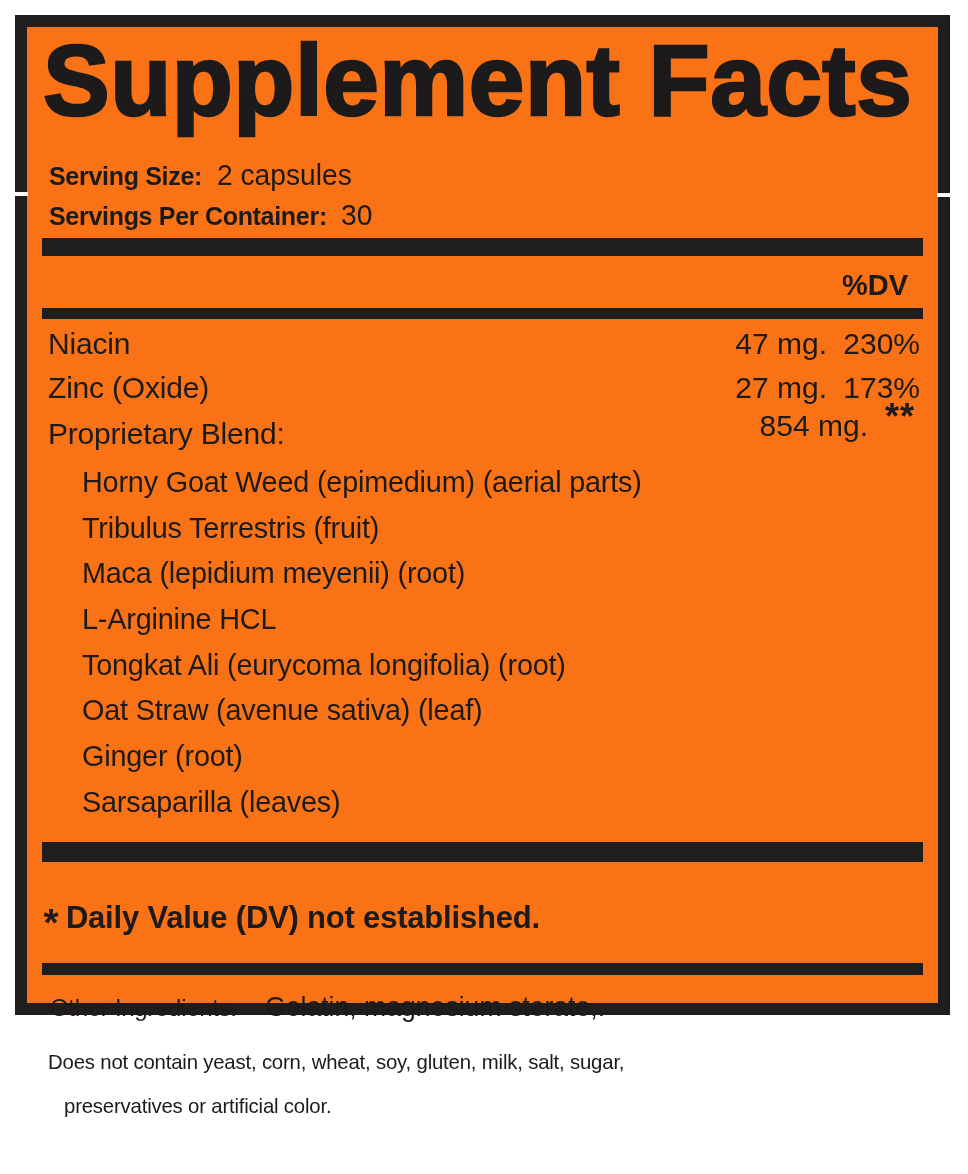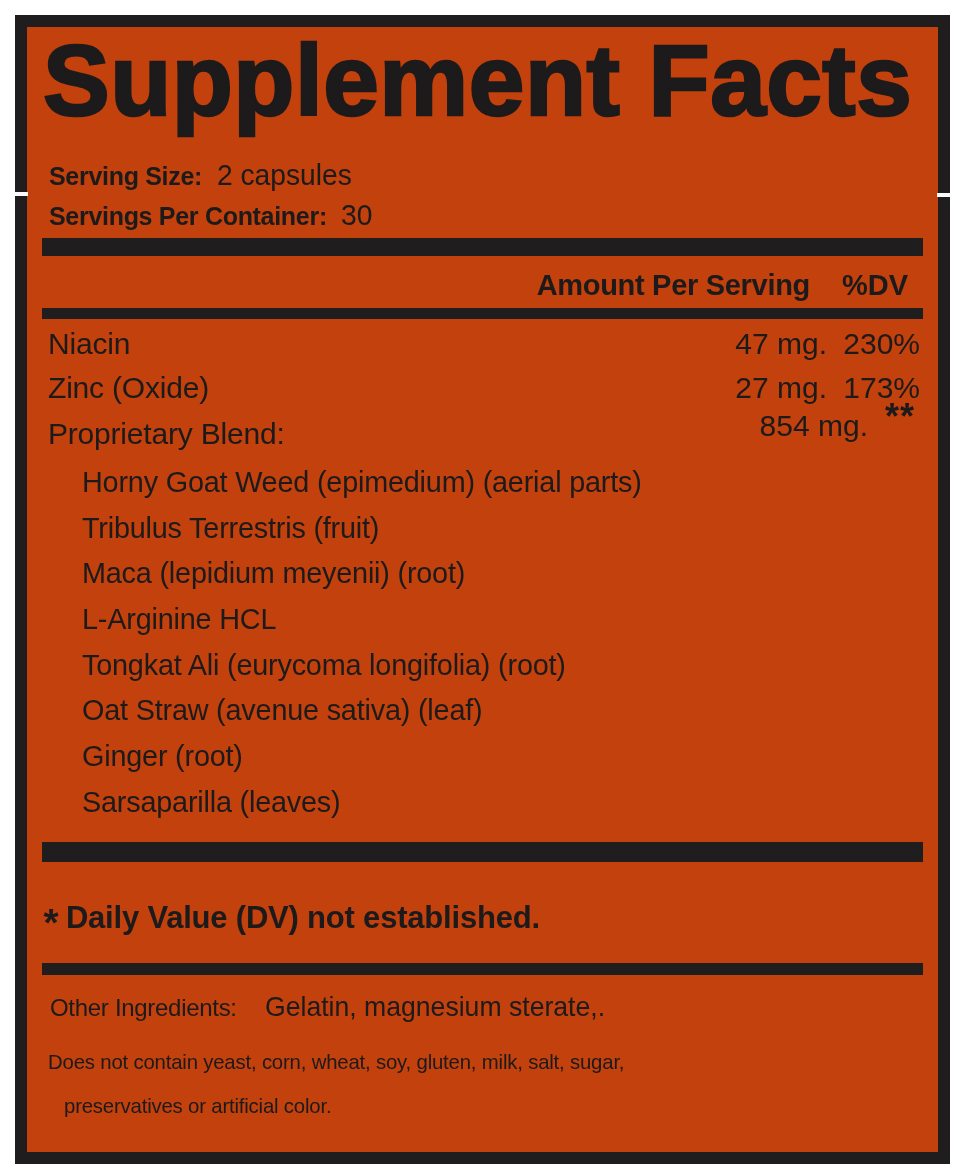--- a/index.html
+++ b/index.html
@@ -4,22 +4,22 @@
 <style>
   * { margin:0; padding:0; box-sizing:border-box; }
   html,body { background:#ffffff; }
   .canvas {
     position:relative; width:968px; height:1174px;
     background:#ffffff; overflow:hidden;
     font-family:"Liberation Sans","DejaVu Sans",sans-serif;
     color:#1d1a1b;
   }
   .label-box {
-    position:absolute; left:15px; top:15px; width:935px; height:1149px;
-    border:12px solid #201d1e; background:#c2410c;
+    position:absolute; left:15px; top:15px; width:935px; height:1000px;
+    border:12px solid #201d1e; background:#f97316;
   }
   .inner { position:absolute; left:0; top:0; width:911px; height:1125px; }
 
   
   .notch { position:absolute; width:14px; height:4px; background:#fcfbfc; z-index:5; }
   .notch.left  { left:-13px; top:165px; }
   .notch.right { right:-13px; top:166px; }
 
   .title {
     position:absolute; left:16px; top:-7px;
@@ -89,21 +89,20 @@
         <span class="val">2 capsules</span>
       </div>
       <div class="serv-line serv-cont">
         <span class="lbl">Servings Per Container:</span>
         <span class="val">30</span>
       </div>
 
       <div class="bar bar1"></div>
 
       <div class="thead">
-        <span class="amount-h">Amount Per Serving</span>
         <span class="dv-h">%DV</span>
       </div>
 
       <div class="bar bar2"></div>
 
       <div class="row row-niacin">
         <span class="name">Niacin</span>
         <span class="amount">47 mg.</span>
         <span class="dv">230%</span>
       </div>

